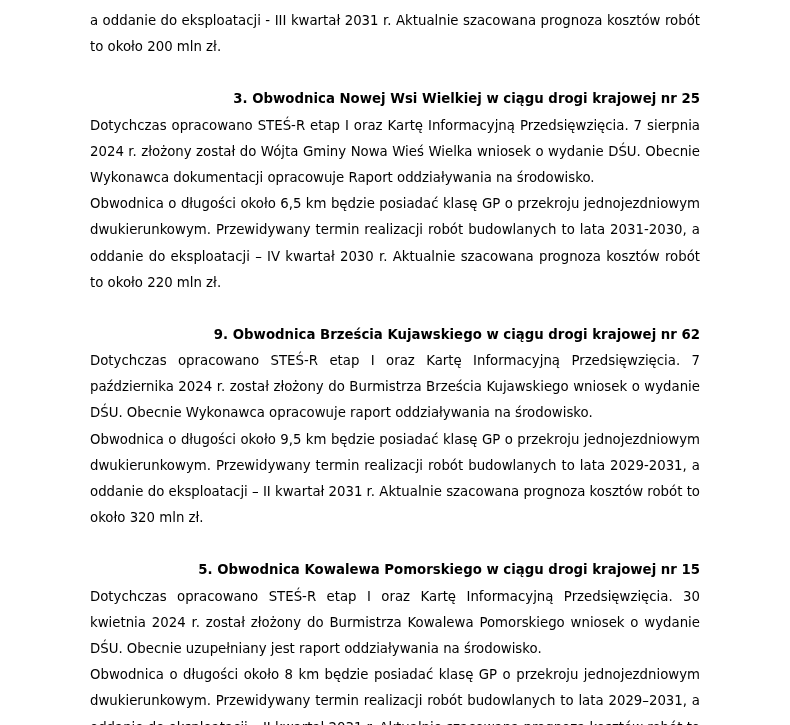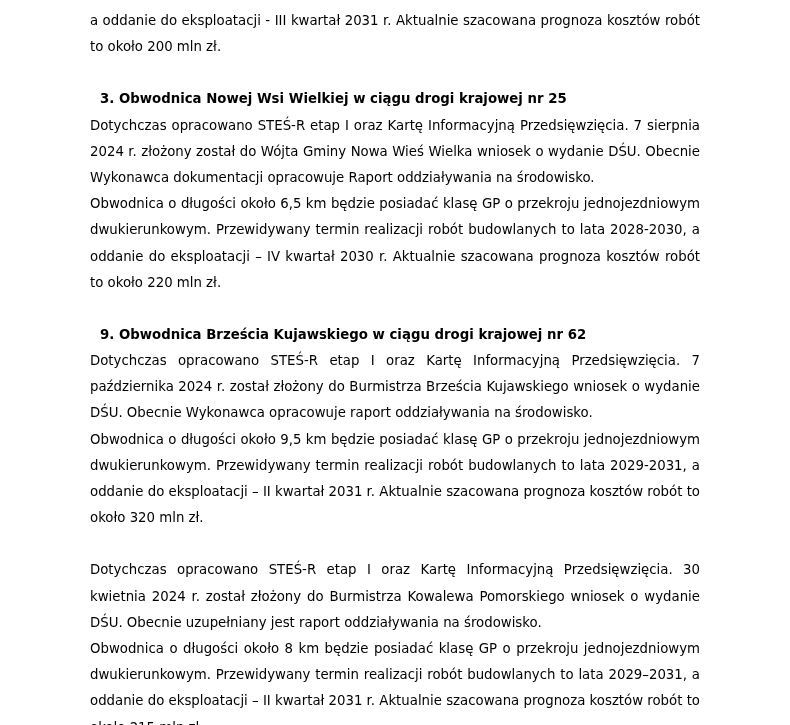--- a/index.html
+++ b/index.html
@@ -27,44 +27,45 @@
     margin: 0;
     text-align: justify;
     text-justify: inter-word;
     hyphens: none;
   }
   .heading {
     font-size: 13.3px;
     font-weight: bold;
     line-height: 1.97;
     margin: 0;
-    text-align: left;
+    text-align: right;
     text-indent: 10px;
   }
   .spacer-big {
     height: 26px;
   }
 </style>
 </head>
 <body>
 
 <div class="page">
 
   <p class="para">a oddanie do eksploatacji - III kwartał 2031 r. Aktualnie szacowana prognoza kosztów robót to około 200 mln zł.</p>
 
   <div class="spacer-big"></div>
 
   <p class="heading">3. Obwodnica Nowej Wsi Wielkiej w ciągu drogi krajowej nr 25</p>
   <p class="para">Dotychczas opracowano STEŚ-R etap I oraz Kartę Informacyjną Przedsięwzięcia.  7 sierpnia 2024 r. złożony został do Wójta Gminy Nowa Wieś Wielka wniosek o wydanie DŚU. Obecnie Wykonawca dokumentacji opracowuje Raport oddziaływania na środowisko.</p>
-  <p class="para">Obwodnica o długości około 6,5 km będzie posiadać klasę GP o przekroju jednojezdniowym dwukierunkowym. Przewidywany termin realizacji robót budowlanych to lata 2028-2030, a oddanie do eksploatacji – IV kwartał 2030 r. Aktualnie szacowana prognoza kosztów robót to około 220 mln zł.</p>
+  <p class="para">Obwodnica o długości około 6,5 km będzie posiadać klasę GP o przekroju jednojezdniowym dwukierunkowym. Przewidywany termin realizacji robót budowlanych to lata 2031-2030, a oddanie do eksploatacji – IV kwartał 2030 r. Aktualnie szacowana prognoza kosztów robót to około 220 mln zł.</p>
 
   <div class="spacer-big"></div>
 
   <p class="heading">9. Obwodnica Brześcia Kujawskiego w ciągu drogi krajowej nr 62</p>
   <p class="para">Dotychczas opracowano STEŚ-R etap I oraz Kartę Informacyjną Przedsięwzięcia. 7 października 2024 r. został złożony do Burmistrza Brześcia Kujawskiego wniosek o wydanie DŚU. Obecnie Wykonawca opracowuje raport oddziaływania na środowisko.</p>
   <p class="para">Obwodnica o długości około 9,5 km będzie posiadać klasę GP o przekroju jednojezdniowym dwukierunkowym. Przewidywany termin realizacji robót budowlanych to lata 2029-2031, a oddanie do eksploatacji – II kwartał 2031 r. Aktualnie szacowana prognoza kosztów robót to około 320 mln zł.</p>
 
   <div class="spacer-big"></div>
 
+  <p class="heading">5. Obwodnica Kowalewa Pomorskiego w ciągu drogi krajowej nr 15</p>
   <p class="para">Dotychczas opracowano STEŚ-R etap I oraz Kartę Informacyjną Przedsięwzięcia. 30 kwietnia 2024 r. został złożony do Burmistrza Kowalewa Pomorskiego wniosek o wydanie DŚU. Obecnie uzupełniany jest raport oddziaływania na środowisko.</p>
   <p class="para">Obwodnica o długości około 8 km będzie posiadać klasę GP o przekroju jednojezdniowym dwukierunkowym. Przewidywany termin realizacji robót budowlanych to lata 2029–2031, a oddanie do eksploatacji – II kwartał 2031 r. Aktualnie szacowana prognoza kosztów robót to około 215 mln zł.</p>
 
 </div>
 
 </body></html>

